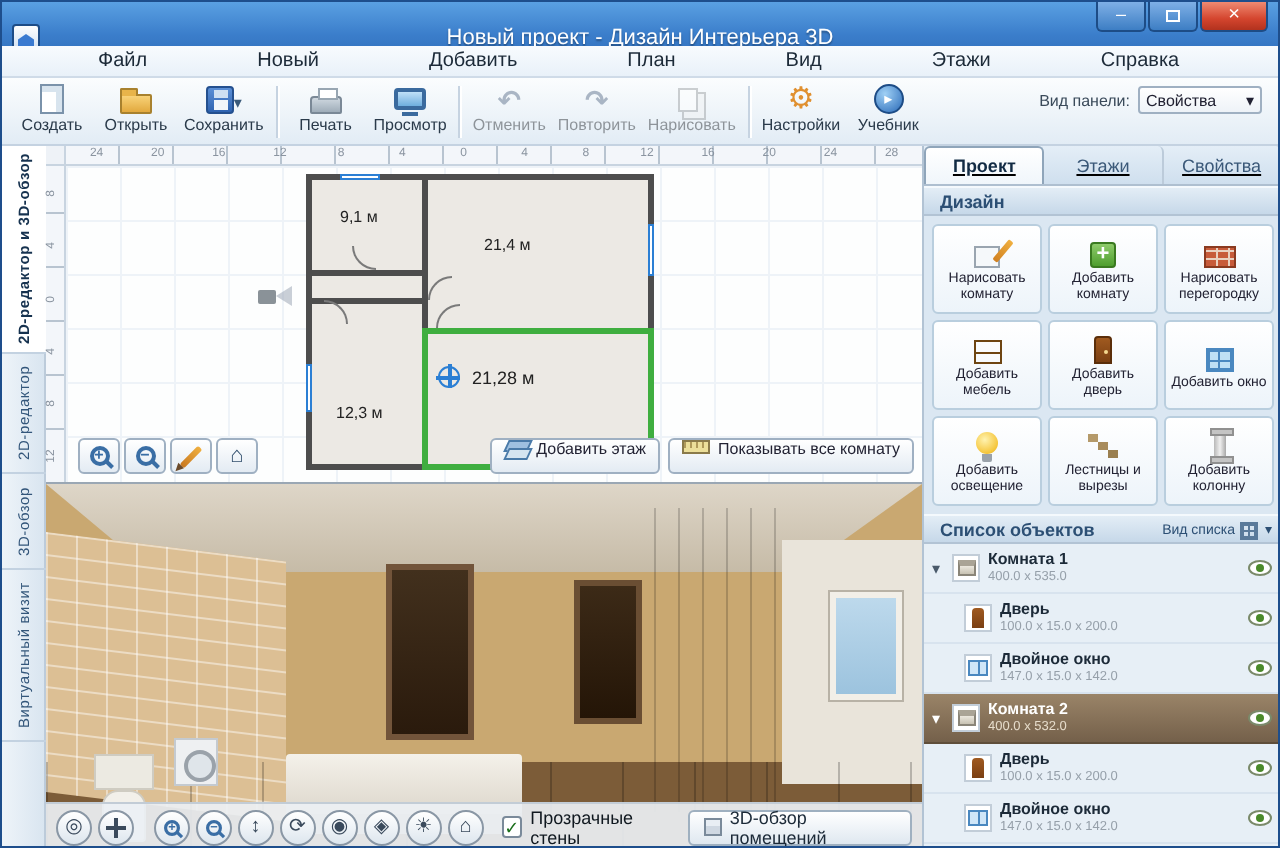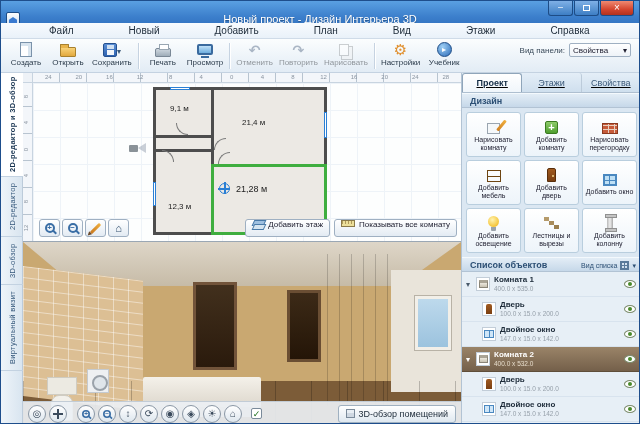--- a/index.html
+++ b/index.html
@@ -501,20 +501,21 @@
           <span class="mag minus"></span>
         </span>
       <span class="rnd">↕</span>
       <span class="rnd">⟳</span>
       <span class="rnd">◉</span>
       <span class="rnd">◈</span>
       <span class="rnd">☀</span>
       <span class="rnd">⌂</span>
       <span class="cb-wrap">
         <span class="cb">✓</span>
+        <span class="cb-label">Прозрачные стены</span>
       </span>
       <span class="spacer"></span>
       <span class="btn-3d">
         <span class="cube"></span>
         <span>3D-обзор помещений</span>
       </span>
     </div>
   </div>
 
   <div class="right-panel">

